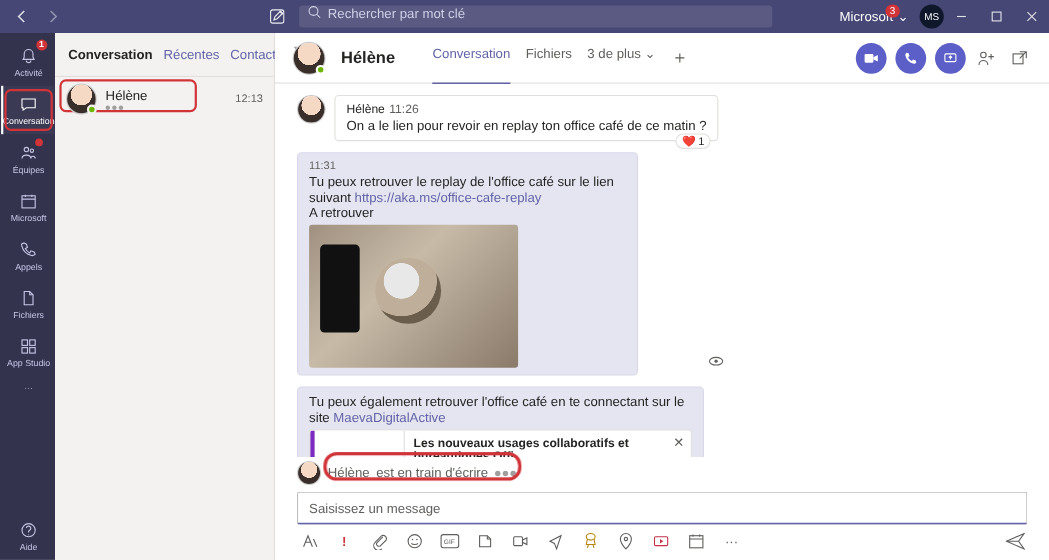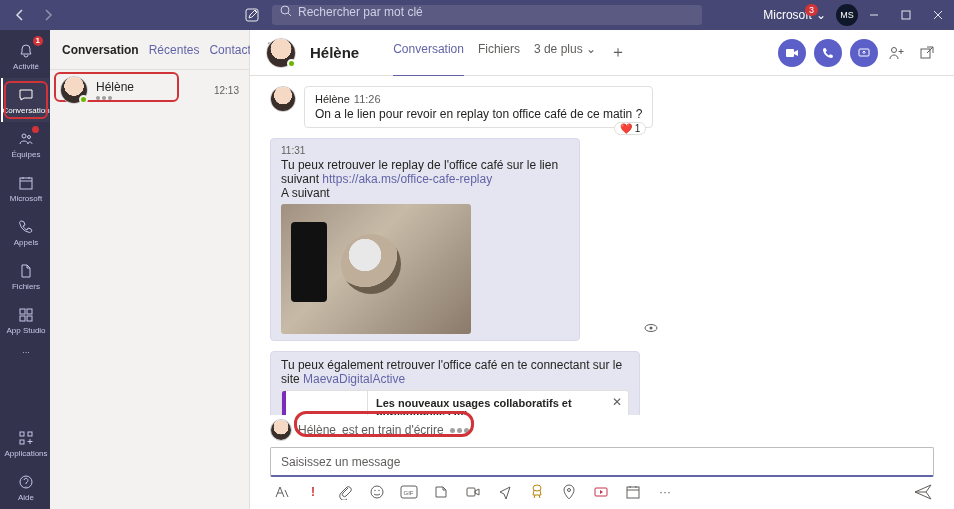--- a/index.html
+++ b/index.html
@@ -238,31 +238,20 @@
         </div>
       <div class="rlabel">App Studio</div>
     </div>
     <div class="rail-item" style="height:20px">
       <div class="ricon">···</div>
     </div>
     <div class="rail-spacer"></div>
     <div class="rail-item">
       <div class="ricon">
           <svg width="16" height="16" viewBox="0 0 16 16">
-            <rect x="2" y="2" width="4" height="4" stroke="currentColor" fill="none"></rect>
-            <rect x="10" y="2" width="4" height="4" stroke="currentColor" fill="none"></rect>
-            <rect x="2" y="10" width="4" height="4" stroke="currentColor" fill="none"></rect>
-            <path d="M12 9v5M9.5 11.5h5" stroke="currentColor"></path>
-          </svg>
-        </div>
-      <div class="rlabel">Applications</div>
-    </div>
-    <div class="rail-item">
-      <div class="ricon">
-          <svg width="16" height="16" viewBox="0 0 16 16">
             <circle cx="8" cy="8" r="6" stroke="currentColor" fill="none"></circle>
             <path d="M6 6a2 2 0 1 1 3 2l-1 1v1M8 12v.5" stroke="currentColor" fill="none"></path>
           </svg>
         </div>
       <div class="rlabel">Aide</div>
     </div>
   </div>
 
   <div class="chatlist">
     <div class="chatlist-head">
@@ -351,21 +340,21 @@
               <span>1</span>
             </div>
         </div>
       </div>
 
       <div class="msg me">
         <div class="bubble" style="max-width:310px">
           <div class="time-only">11:31</div>
           <div class="bubble-body">
             <span>Tu peux retrouver le replay de l'office café sur le lien suivant </span><span class="link">https://aka.ms/office-cafe-replay</span><br>
-            <span>A suivant</span>
+            <span>A retrouver</span>
           </div>
           <div class="img-attach"></div>
         </div>
       </div>
 
       <div class="msg me">
         <div style="position:relative">
         <div class="bubble" style="max-width:370px">
           <div class="bubble-body">
             <span>Tu peux également retrouver l'office café en te connectant sur le site </span><span class="link">MaevaDigitalActive</span>

